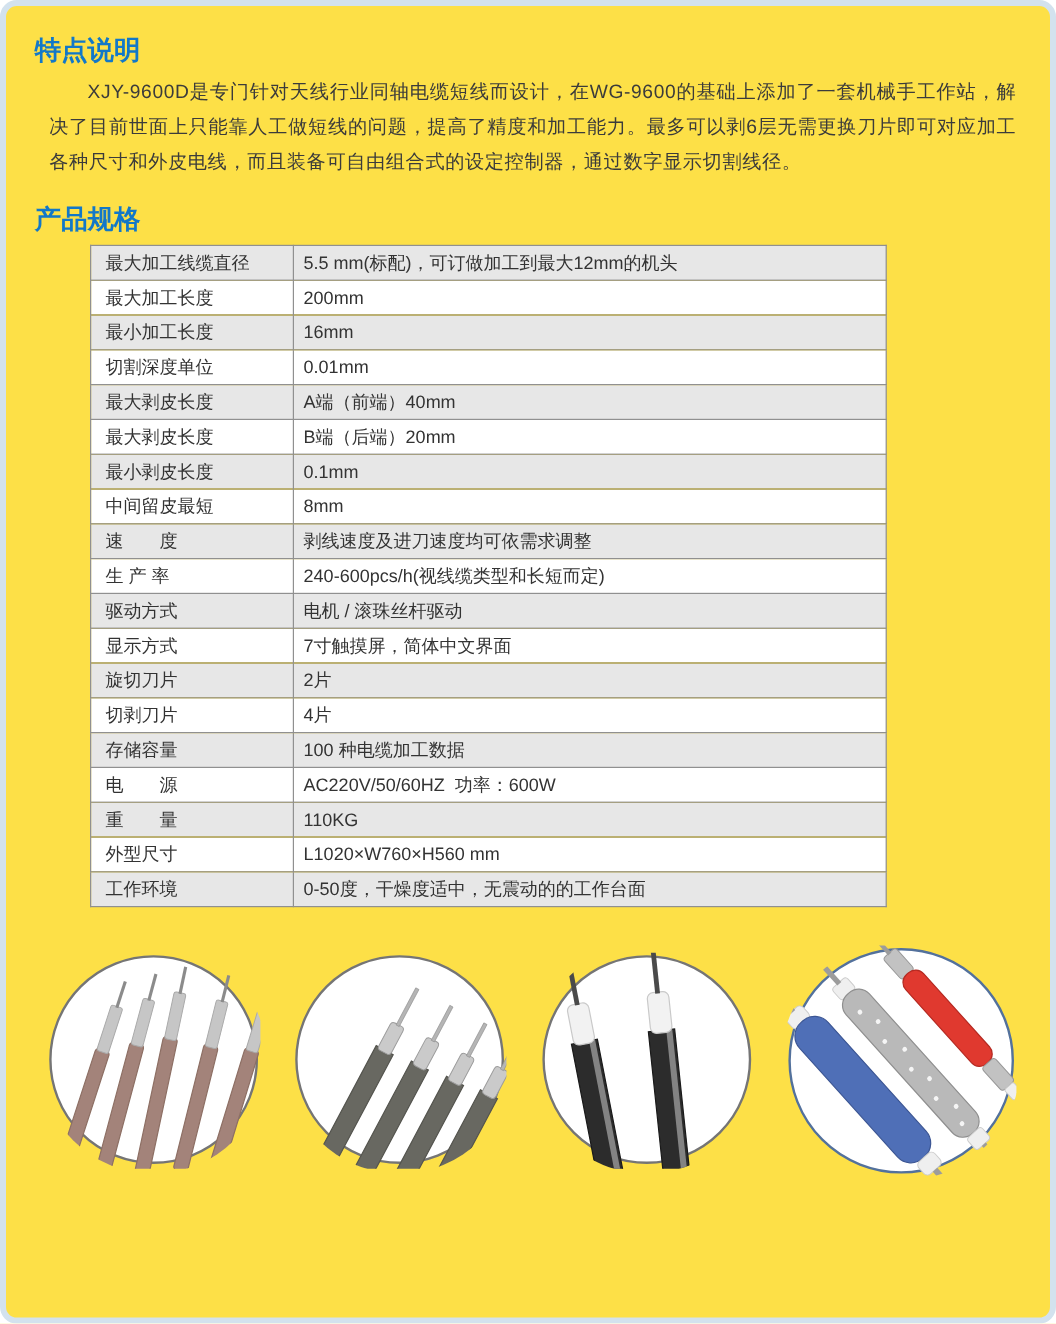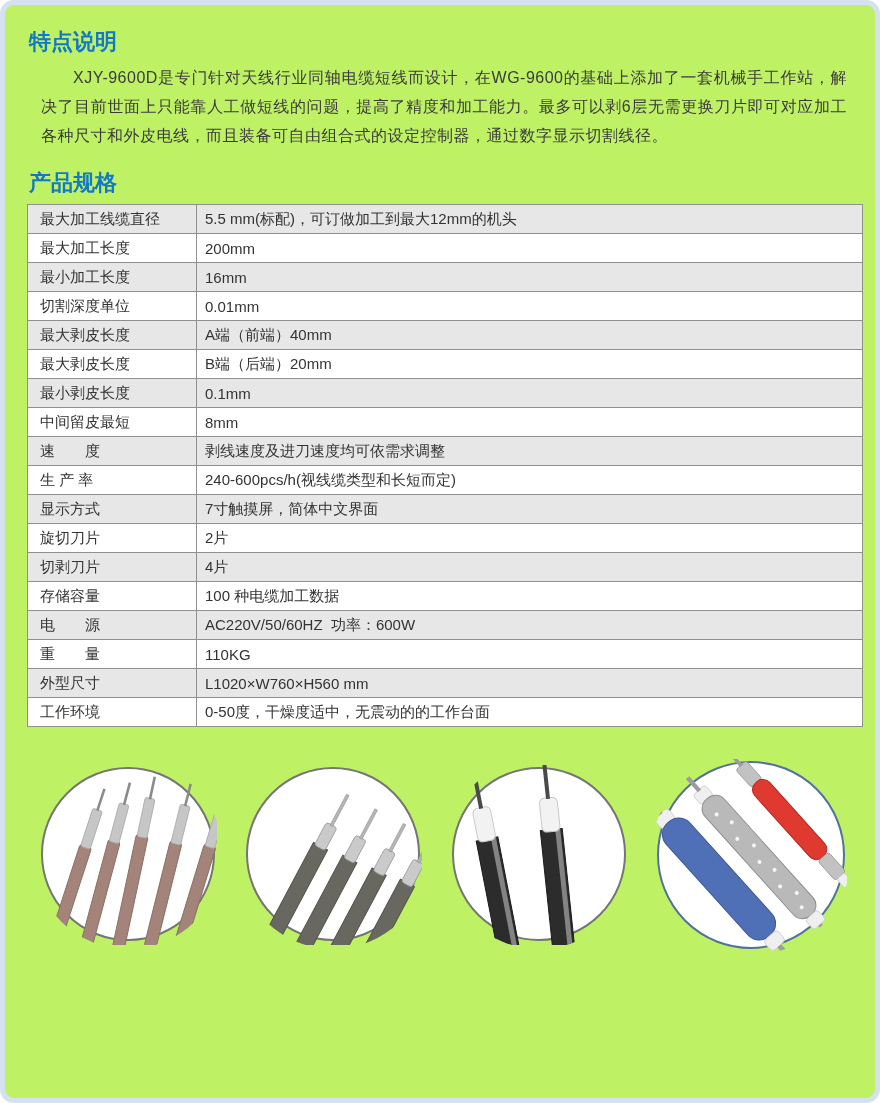--- a/index.html
+++ b/index.html
@@ -1,20 +1,20 @@
 <!DOCTYPE html>
 <html><head>
 <meta charset="utf-8">
 <style>
   html,body { margin:0; padding:0; background:#ffffff; }
   .page {
     position:relative;
     width:880px; height:1103px;
     box-sizing:border-box;
-    background:#bef264;
+    background:#fde047;
     border:5px solid #d3e2ee;
     border-radius:14px;
     overflow:hidden;
     font-family:"Liberation Sans","DejaVu Sans",sans-serif;
   }
   .inner { padding:24px 22px 0 22px; }
 
   .sec-title {
     margin:0 0 0 2px;
     font-size:22px;
@@ -30,22 +30,23 @@
     color:#3b3b3b;
     text-align:justify;
     text-indent:2em;
     letter-spacing:0.5px;
   }
   .specs-title { margin-top:0; }
 
   table.specs {
     margin-top:8px;
     border-collapse:collapse;
-    width:836px;
+    width:664px;
     table-layout:fixed;
+    margin-left:48px;
   }
   table.specs td {
     border:1px solid #909090;
     height:28px;
     font-size:15px;
     color:#333333;
     vertical-align:middle;
     white-space:pre-wrap;
     overflow:hidden;
   }
@@ -121,20 +122,24 @@
       <tr class="spec-row">
         <td class="label-cell">速　　度</td>
         <td class="value-cell">剥线速度及进刀速度均可依需求调整</td>
       </tr>
 
       <tr class="spec-row">
         <td class="label-cell">生 产 率</td>
         <td class="value-cell">240-600pcs/h(视线缆类型和长短而定)</td>
       </tr>
 
+      <tr class="spec-row">
+        <td class="label-cell">驱动方式</td>
+        <td class="value-cell">电机 / 滚珠丝杆驱动</td>
+      </tr>
 
       <tr class="spec-row">
         <td class="label-cell">显示方式</td>
         <td class="value-cell">7寸触摸屏，简体中文界面</td>
       </tr>
 
       <tr class="spec-row">
         <td class="label-cell">旋切刀片</td>
         <td class="value-cell">2片</td>
       </tr>

